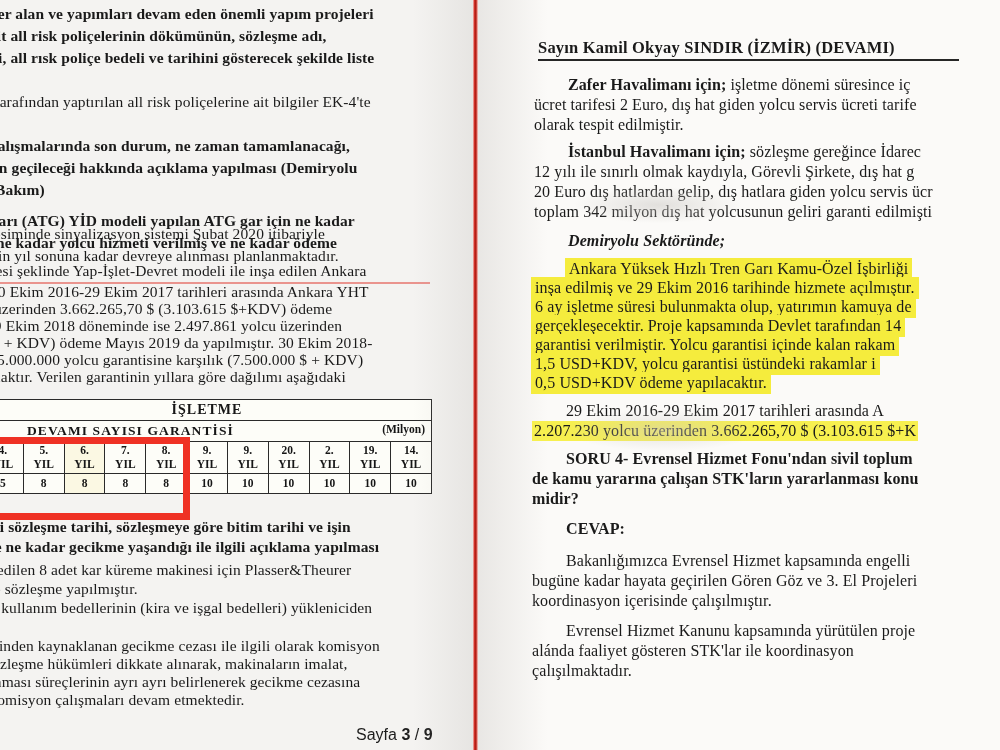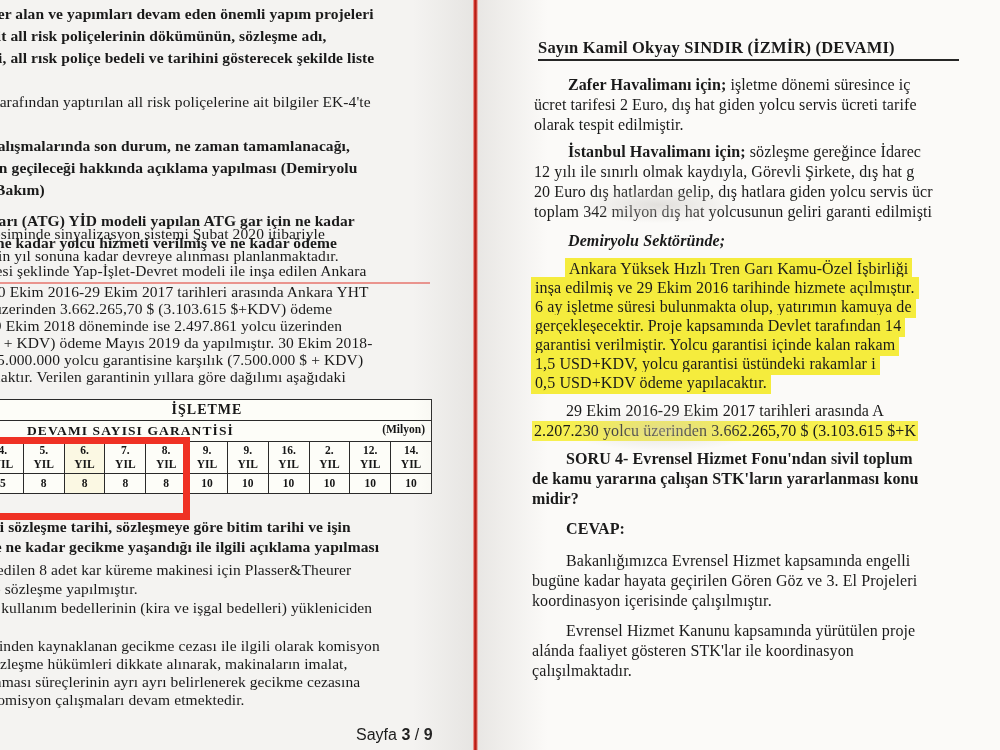--- a/index.html
+++ b/index.html
@@ -219,23 +219,23 @@
         </td>
       </tr>
       <tr>
         <td class="yearcell"><span>4.</span><br><span>YIL</span></td>
         <td class="yearcell"><span>5.</span><br><span>YIL</span></td>
         <td class="yearcell cream"><span>6.</span><br><span>YIL</span></td>
         <td class="yearcell"><span>7.</span><br><span>YIL</span></td>
         <td class="yearcell"><span>8.</span><br><span>YIL</span></td>
         <td class="yearcell"><span>9.</span><br><span>YIL</span></td>
         <td class="yearcell"><span>9.</span><br><span>YIL</span></td>
-        <td class="yearcell"><span>16.</span><br><span>YIL</span></td>
+        <td class="yearcell"><span>20.</span><br><span>YIL</span></td>
         <td class="yearcell"><span>2.</span><br><span>YIL</span></td>
-        <td class="yearcell"><span>12.</span><br><span>YIL</span></td>
+        <td class="yearcell"><span>19.</span><br><span>YIL</span></td>
         <td class="yearcell"><span>14.</span><br><span>YIL</span></td>
       </tr>
       <tr>
         <td class="valcell">5</td>
         <td class="valcell">8</td>
         <td class="valcell cream">8</td>
         <td class="valcell">8</td>
         <td class="valcell">8</td>
         <td class="valcell">10</td>
         <td class="valcell">10</td>

